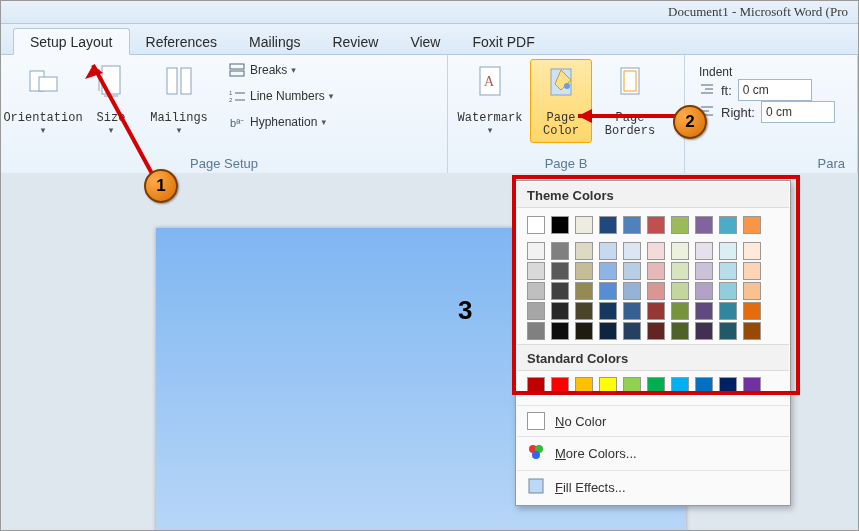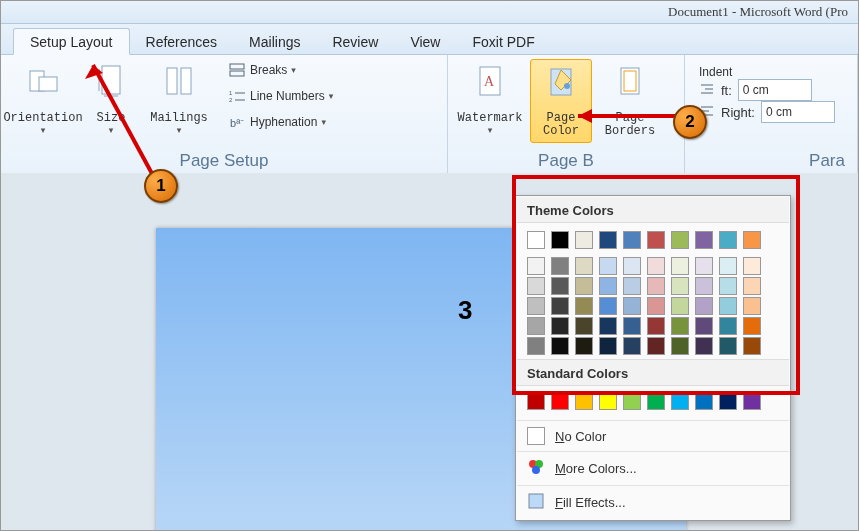--- a/index.html
+++ b/index.html
@@ -8,38 +8,38 @@
   .titlebar{height:22px;background:linear-gradient(#e9f2fb,#dbe9f7);border-bottom:1px solid #b5c9dd;display:flex;align-items:center;justify-content:flex-end;padding:0 10px;font-family:Liberation Serif, serif;}
   .titlebar .title{font-size:13px;color:#3a3a3a;white-space:nowrap;}
   
   .tabs{height:30px;background:linear-gradient(#e9f2fb,#dbe9f7);display:flex;align-items:flex-end;padding-left:12px;border-bottom:1px solid #b5c9dd;}
   .tab{padding:5px 16px 4px 16px;font-size:14px;color:#2a2a2a;cursor:pointer;position:relative;}
   .tab.active{background:#f6fafe;border:1px solid #b5c9dd;border-bottom:1px solid #f6fafe;border-radius:3px 3px 0 0;margin-bottom:-1px;}
   
   .ribbon{height:120px;background:linear-gradient(#f6fafe,#e9f2fb);border-bottom:1px solid #9fb8d0;display:flex;position:relative;}
   .chunk{border-right:1px solid #c6d5e4;padding:4px 8px 2px 8px;display:flex;flex-direction:column;justify-content:space-between;}
   .chunk-body{display:flex;align-items:flex-start;gap:6px;}
-  .chunk-title{text-align:center;font-size:17px;color:#5b7895;padding-bottom:2px;}
+  .chunk-title{text-align:center;font-size:13px;color:#5b7895;padding-bottom:2px;}
   .bigbtn{display:flex;flex-direction:column;align-items:center;justify-content:flex-start;width:62px;padding:4px 2px;border:1px solid transparent;border-radius:3px;cursor:pointer;}
   .bigbtn.sel{border-color:#f7a600;background:linear-gradient(#ffe9a6,#ffd76a);}
   .bigbtn .ico{width:34px;height:34px;display:flex;align-items:center;justify-content:center;}
   .bigbtn .lbl{font-size:12px;text-align:center;line-height:13px;margin-top:14px;font-family:Liberation Mono, monospace;}
   .drop-cue{font-size:9px;color:#555;}
   .minirow{display:flex;align-items:center;gap:4px;padding:2px 4px;cursor:pointer;border:1px solid transparent;border-radius:2px;}
   .minirow .mi{width:18px;height:16px;display:inline-flex;align-items:center;justify-content:center;}
   .minirow .txt{font-size:12px;}
   .indent{display:flex;flex-direction:column;gap:0;padding:6px 6px 0 6px;}
   .indent .hdr{font-size:12px;color:#333;}
   .indent .row{display:flex;align-items:center;gap:6px;}
   .indent .field{width:64px;height:20px;border:1px solid #9fb8d0;background:#fff;font-size:12px;padding:0 4px;display:flex;align-items:center;}
   
   .docarea{position:absolute;left:0;right:0;top:172px;bottom:0;background:#dfe7ee;}
   .page{position:absolute;left:155px;top:55px;width:530px;height:330px;background:linear-gradient(#7fb6f2,#bcd9f7);box-shadow:0 0 4px rgba(0,0,0,.3);}
   
-  .color-pop{position:absolute;left:514px;top:194px;width:272px;background:#fafafa;border:1px solid #9a9a9a;box-shadow:2px 3px 6px rgba(0,0,0,.25);padding:1px;z-index:20;}
+  .color-pop{position:absolute;left:514px;top:179px;width:272px;background:#fafafa;border:1px solid #9a9a9a;box-shadow:2px 3px 6px rgba(0,0,0,.25);padding:1px;z-index:20;}
   .color-pop .sect{padding:6px 10px 4px 10px;font-weight:bold;font-size:13px;border-bottom:1px solid #ddd;background:#f2f2f2;}
   .swatches{display:flex;padding:8px 10px 4px 10px;gap:6px;}
   .col{display:flex;flex-direction:column;gap:2px;}
   .sw{width:16px;height:16px;border:1px solid #999;cursor:pointer;}
   .sw.head{margin-bottom:6px;}
   .std-row{display:flex;gap:6px;padding:6px 10px 10px 10px;}
   .menuitem{display:flex;align-items:center;gap:10px;padding:6px 10px;cursor:pointer;border-top:1px solid #e3e3e3;}
   .menuitem .sq{width:16px;height:16px;border:1px solid #999;background:#fff;}
   .menuitem .t{font-size:13px;}
   .menuitem .t u{text-decoration:underline;}

